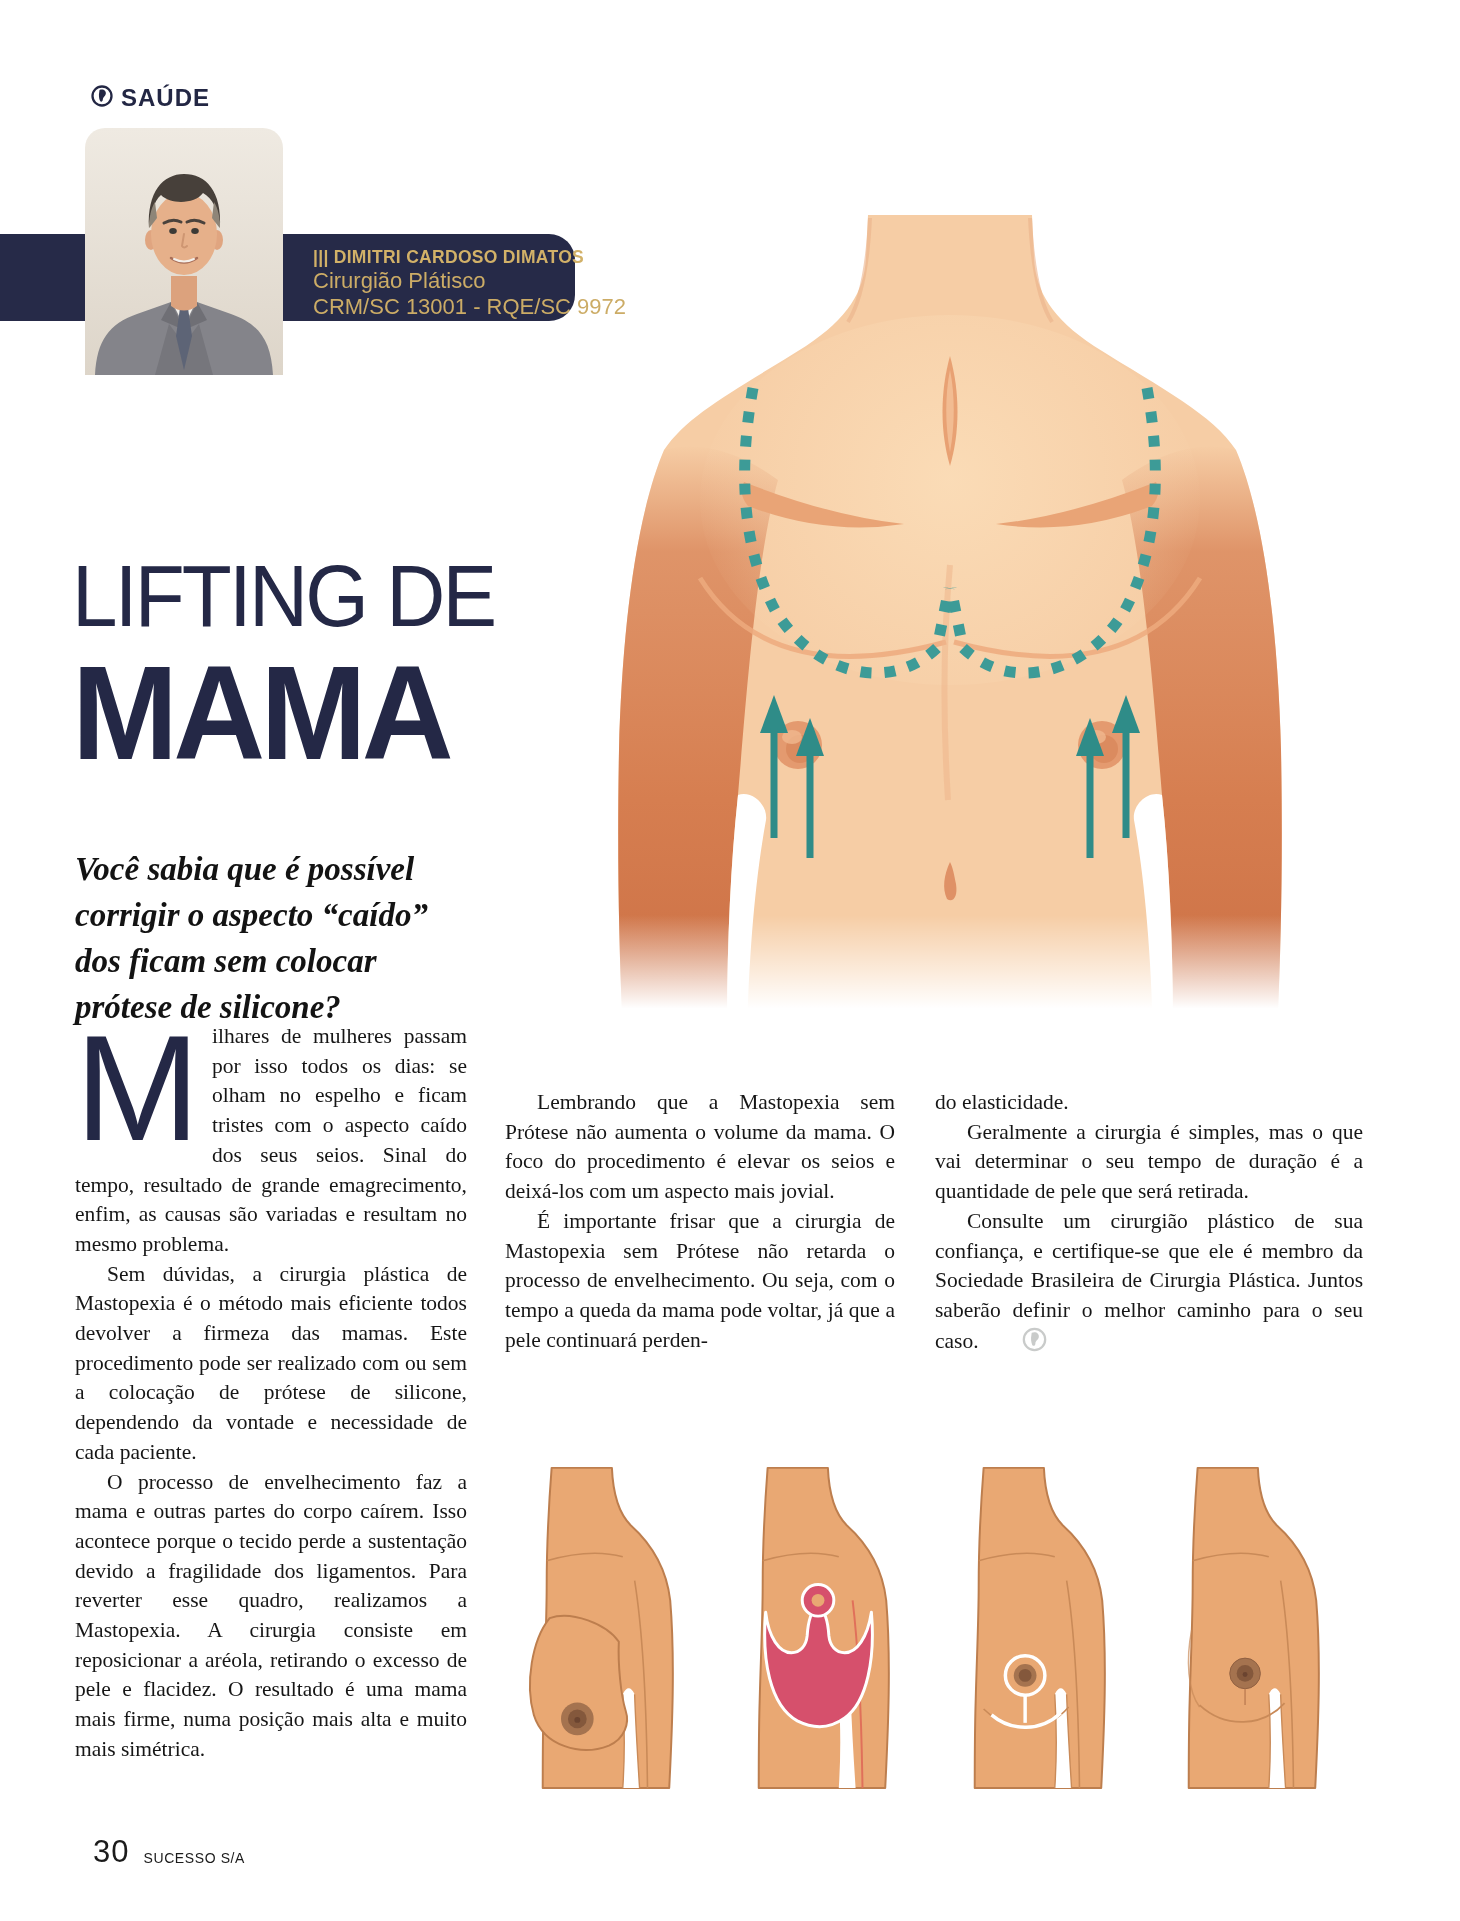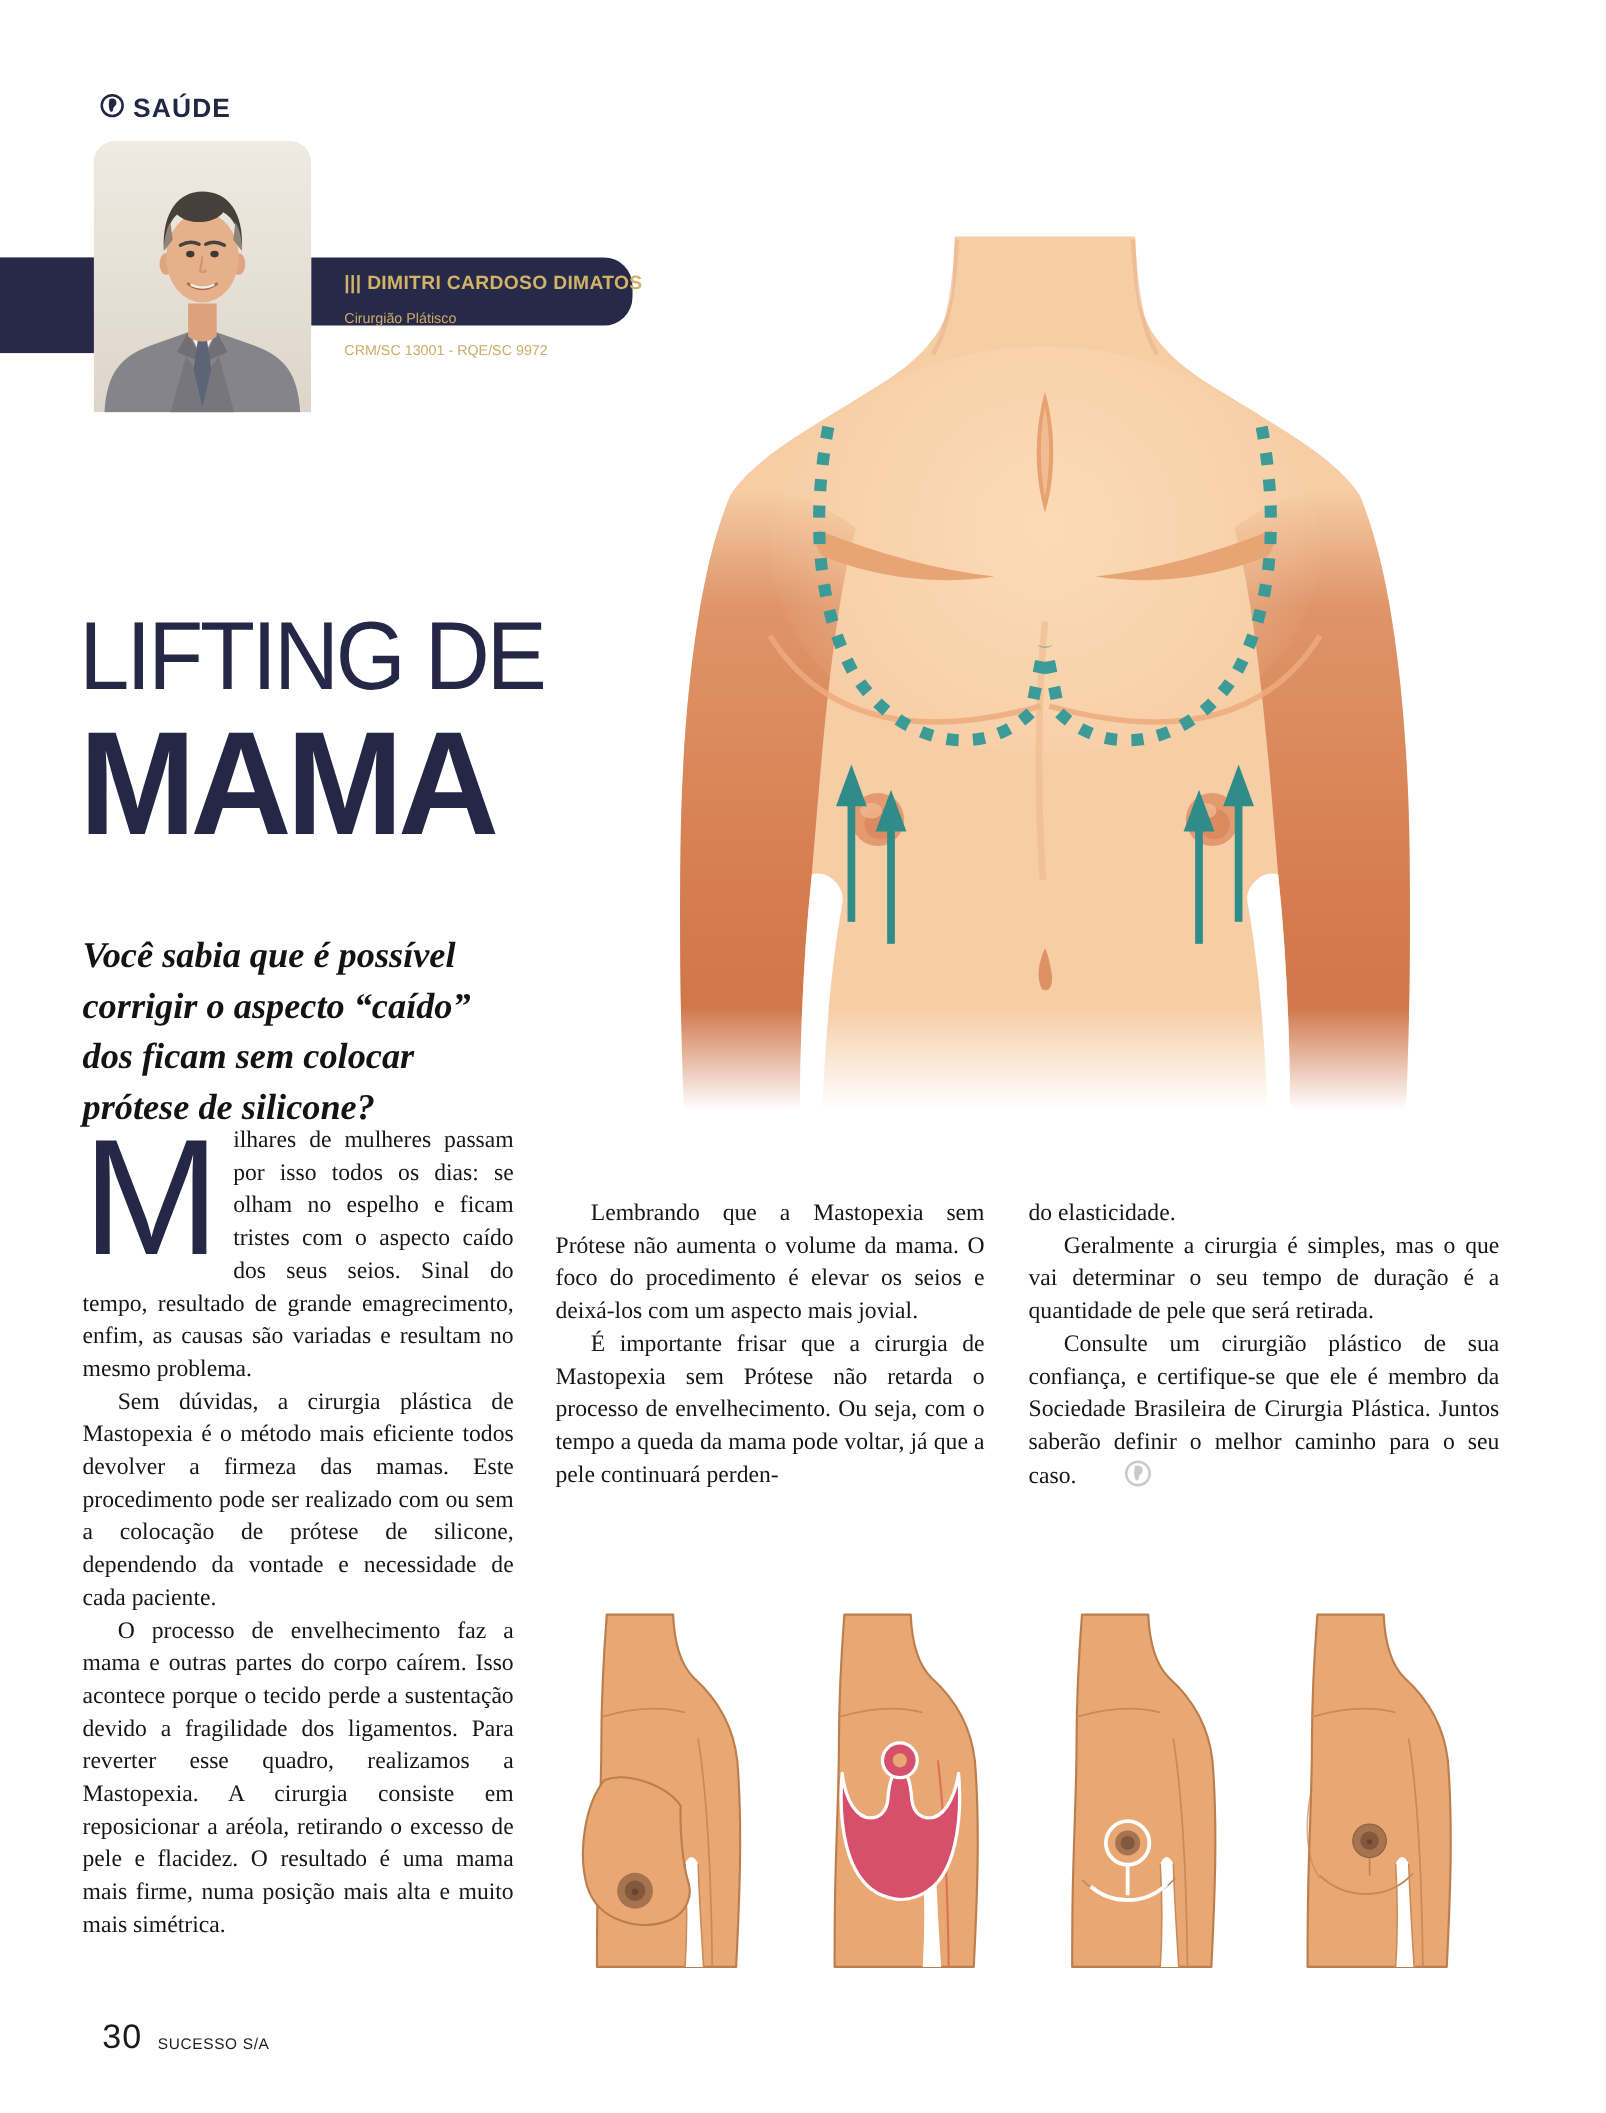--- a/index.html
+++ b/index.html
@@ -8,24 +8,24 @@
   
   .edge-strip{position:absolute;right:0;top:0;width:23px;height:1921px;
 MO        background:linear-gradient(180deg,#D5D0CA 0%,#D4CEC7 40%,#D2C5BE 100%);}
   
   .section-header{position:absolute;left:90px;top:84px;display:flex;align-items:center;gap:7px;color:#232744;}
   .section-title{font-size:24px;font-weight:700;letter-spacing:1px;color:#232744;}
   
   .author-bar{position:absolute;left:0;top:234px;width:86px;height:87px;background:#262A48;}
   .author-photo{position:absolute;left:85px;top:128px;width:198px;height:247px;
         border-radius:20px 20px 0 0;overflow:hidden;}
-  .author-badge{position:absolute;left:283px;top:234px;width:292px;height:62px;background:#262A48;
+  .author-badge{position:absolute;left:283px;top:234px;width:292px;height:87px;background:#262A48;
         border-radius:0 26px 26px 0;box-sizing:border-box;padding:13px 0 0 30px;color:#D2B168;}
   .badge-name{font-size:17.5px;font-weight:700;letter-spacing:.3px;white-space:nowrap;}
-  .badge-role,.badge-reg{font-size:13px;font-weight:400;margin-top:14px;color:#CCAC66;white-space:nowrap;}
+  .badge-role,.badge-reg{font-size:22px;font-weight:400;margin-top:0;color:#CCAC66;white-space:nowrap;}
   
   .headline{position:absolute;left:72px;top:552px;margin:0;color:#242846;font-weight:normal;}
   .hl1{font-size:88px;font-weight:400;letter-spacing:-3px;line-height:1;transform:scaleX(.93);transform-origin:left;}
   .hl2{font-size:134px;font-weight:700;letter-spacing:-5px;line-height:1;margin-top:6px;transform:scaleX(.95);transform-origin:left;}
   
   .lede{position:absolute;left:75px;top:846px;width:430px;color:#131313;
         font-family:"Liberation Serif", serif;font-style:italic;font-weight:600;}
   .lede div{font-size:33px;line-height:46px;}
   
   .col{position:absolute;}

